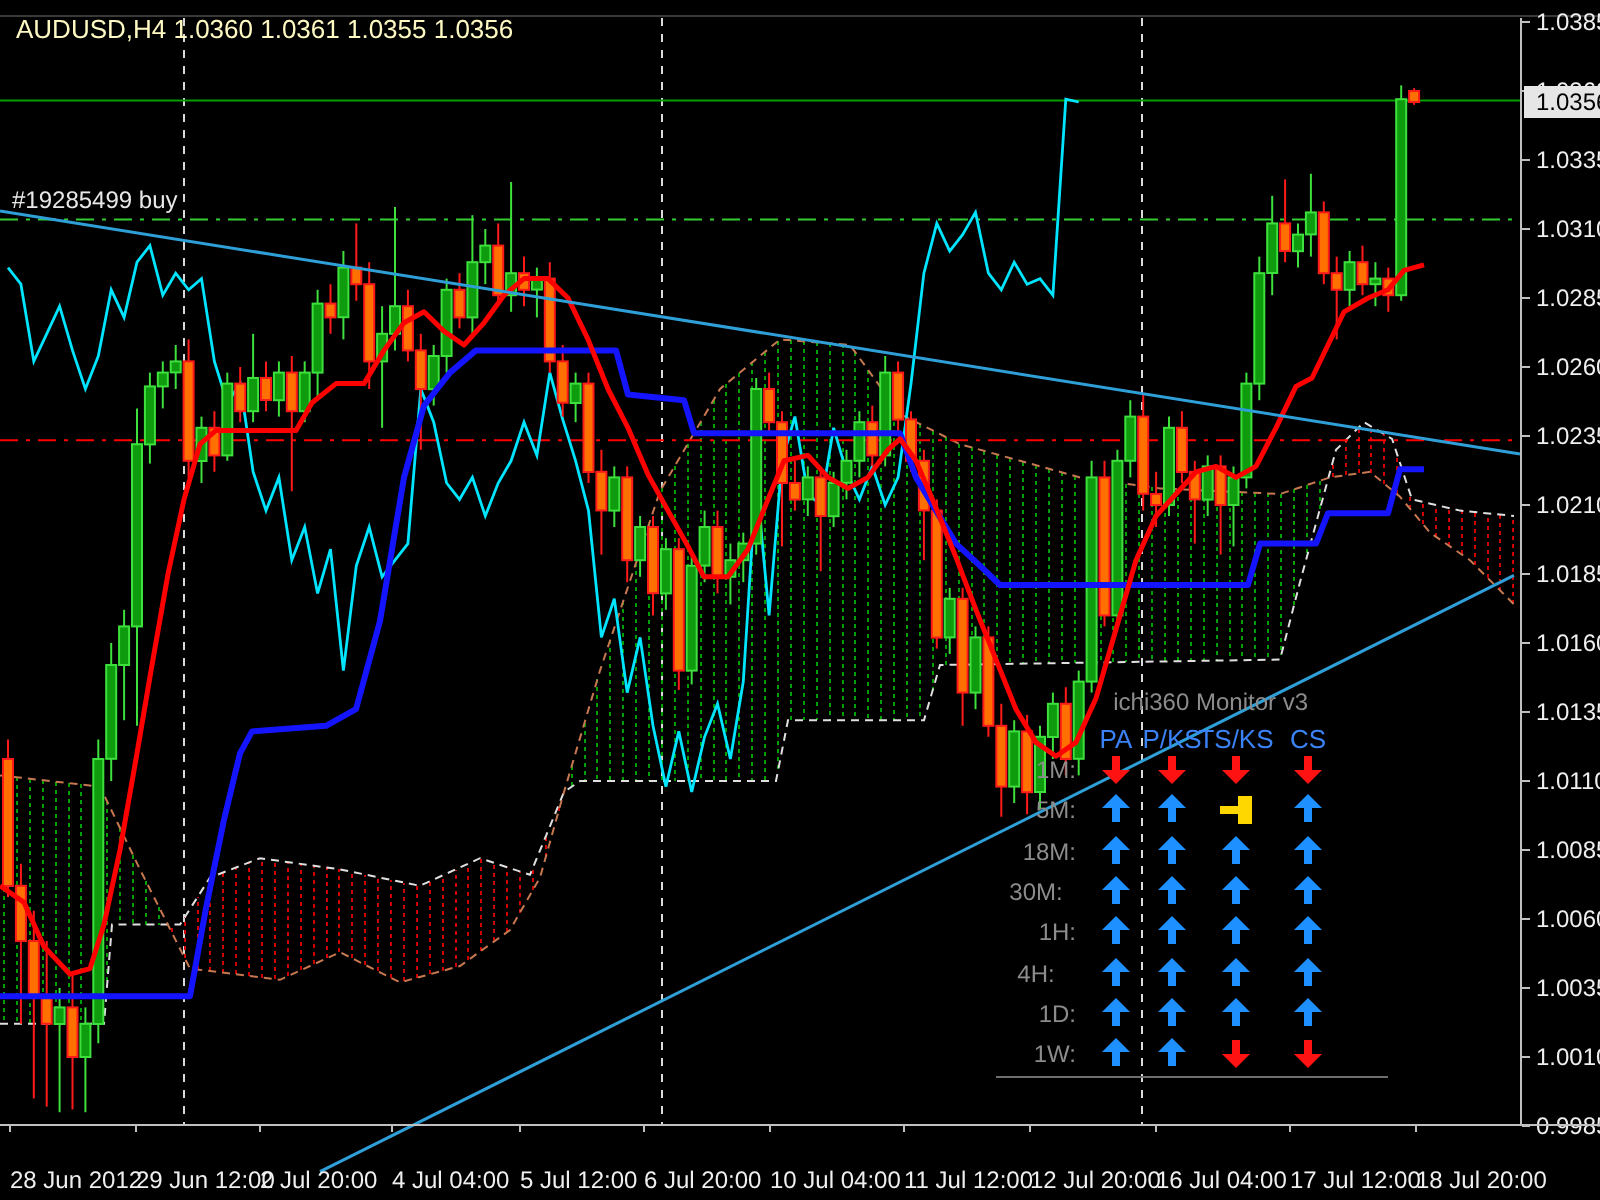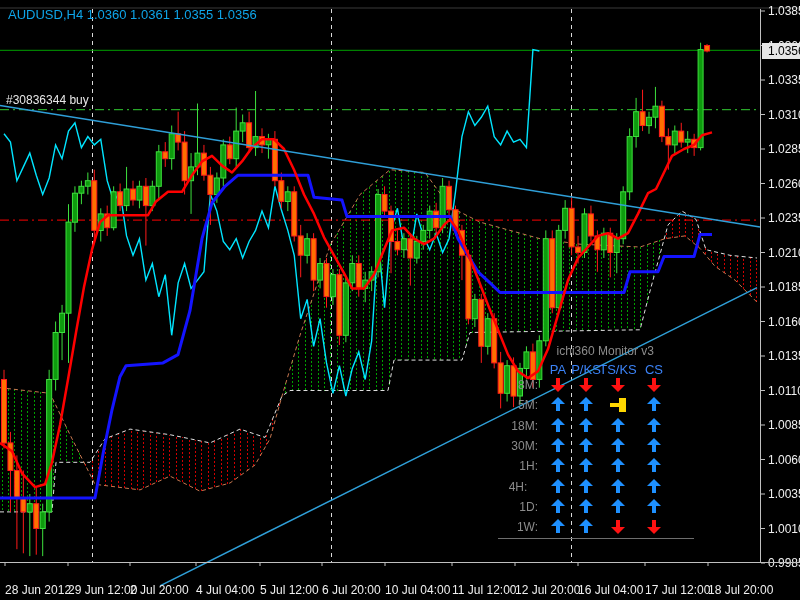--- a/index.html
+++ b/index.html
@@ -1,20 +1,20 @@
 <!DOCTYPE html>
 <html><head>
 <meta charset="utf-8">
 <style>
   html,body{margin:0;padding:0;background:#000;}
   #app{position:relative;width:800px;height:600px;background:#000;overflow:hidden;
        font-family:"Liberation Sans",sans-serif;}
   svg text{font-family:"Liberation Sans",sans-serif;}
   .overlay{position:absolute;white-space:nowrap;}
-  #title-line{left:8px;top:7px;font-size:13px;color:#0ea5e9;text-align:right;}
+  #title-line{left:8px;top:7px;font-size:13px;color:#fef9c3;text-align:right;}
   #buy-label{left:6px;top:93px;font-size:12px;color:#E8E8E8;}
   #copyright-line{left:8px;top:566px;font-size:13px;color:#F0F0F0;}
   #monitor-panel{position:absolute;left:498px;top:344px;width:200px;height:200px;}
   .mon-title{position:absolute;right:44px;top:0;font-size:12px;color:#8C8C8C;}
   .mon-head{position:absolute;top:18px;font-size:13px;color:#3b82f6;transform:translateX(-50%);}
   .mon-rowlabel{position:absolute;width:40px;text-align:right;font-size:12px;color:#8C8C8C;}
   .arrow{position:absolute;width:16px;height:15px;transform:translateX(-50%);}
   .arrow .stem{position:absolute;left:6px;width:4px;}
   .arrow-up .stem{top:6px;height:8px;}
   .arrow-up .head{position:absolute;left:1px;top:0;width:0;height:0;
@@ -443,29 +443,29 @@
       <line x1="515" y1="563" x2="515" y2="566" stroke="#C0C0C0"></line>
       <text x="515" y="594" fill="#EFEFEF" font-size="12">12 Jul 20:00</text>
       <line x1="578" y1="563" x2="578" y2="566" stroke="#C0C0C0"></line>
       <text x="578" y="594" fill="#EFEFEF" font-size="12">16 Jul 04:00</text>
       <line x1="645" y1="563" x2="645" y2="566" stroke="#C0C0C0"></line>
       <text x="645" y="594" fill="#EFEFEF" font-size="12">17 Jul 12:00</text>
       <line x1="708" y1="563" x2="708" y2="566" stroke="#C0C0C0"></line>
       <text x="708" y="594" fill="#EFEFEF" font-size="12">18 Jul 20:00</text>
     </svg>
   <div class="overlay" id="title-line">AUDUSD,H4  1.0360 1.0361 1.0355 1.0356</div>
-  <div class="overlay" id="buy-label">#30836344 buy</div>
+  <div class="overlay" id="buy-label">#19285499 buy</div>
   <div id="monitor-panel">
     <div class="mon-title">ichi360 Monitor v3</div>
     <div id="mon-sep"></div>
   <div class="mon-head" style="left: 60px;">PA</div>
       <div class="mon-head" style="left: 88px;">P/KS</div>
       <div class="mon-head" style="left: 120px;">TS/KS</div>
       <div class="mon-head" style="left: 156px;">CS</div>
-      <div class="mon-rowlabel" style="left: 0px; top: 34px;">8M:</div>
+      <div class="mon-rowlabel" style="left: 0px; top: 34px;">1M:</div>
       <div class="arrow arrow-down" style="left: 60px; top: 33px;">
         <div class="stem" style="background: rgb(255, 18, 18);"></div>
         <div class="head" style="border-bottom-color: rgb(255, 18, 18); border-top-color: rgb(255, 18, 18); border-left-color: transparent; border-left-width: 7px;"></div>
       </div>
       <div class="arrow arrow-down" style="left: 88px; top: 33px;">
         <div class="stem" style="background: rgb(255, 18, 18);"></div>
         <div class="head" style="border-bottom-color: rgb(255, 18, 18); border-top-color: rgb(255, 18, 18); border-left-color: transparent; border-left-width: 7px;"></div>
       </div>
       <div class="arrow arrow-down" style="left: 120px; top: 33px;">
         <div class="stem" style="background: rgb(255, 18, 18);"></div>
@@ -502,21 +502,21 @@
         <div class="head" style="border-bottom-color: rgb(30, 144, 255); border-top-color: rgb(30, 144, 255); border-left-color: transparent; border-left-width: 7px;"></div>
       </div>
       <div class="arrow arrow-up" style="left: 120px; top: 73.6px;">
         <div class="stem" style="background: rgb(30, 144, 255);"></div>
         <div class="head" style="border-bottom-color: rgb(30, 144, 255); border-top-color: rgb(30, 144, 255); border-left-color: transparent; border-left-width: 7px;"></div>
       </div>
       <div class="arrow arrow-up" style="left: 156px; top: 73.6px;">
         <div class="stem" style="background: rgb(30, 144, 255);"></div>
         <div class="head" style="border-bottom-color: rgb(30, 144, 255); border-top-color: rgb(30, 144, 255); border-left-color: transparent; border-left-width: 7px;"></div>
       </div>
-      <div class="mon-rowlabel" style="left: 0px; top: 94.9px;">30M:</div>
+      <div class="mon-rowlabel" style="left: 0px; top: 94.9px; text-align: center;">30M:</div>
       <div class="arrow arrow-up" style="left: 60px; top: 93.9px;">
         <div class="stem" style="background: rgb(30, 144, 255);"></div>
         <div class="head" style="border-bottom-color: rgb(30, 144, 255); border-top-color: rgb(30, 144, 255); border-left-color: transparent; border-left-width: 7px;"></div>
       </div>
       <div class="arrow arrow-up" style="left: 88px; top: 93.9px;">
         <div class="stem" style="background: rgb(30, 144, 255);"></div>
         <div class="head" style="border-bottom-color: rgb(30, 144, 255); border-top-color: rgb(30, 144, 255); border-left-color: transparent; border-left-width: 7px;"></div>
       </div>
       <div class="arrow arrow-up" style="left: 120px; top: 93.9px;">
         <div class="stem" style="background: rgb(30, 144, 255);"></div>

